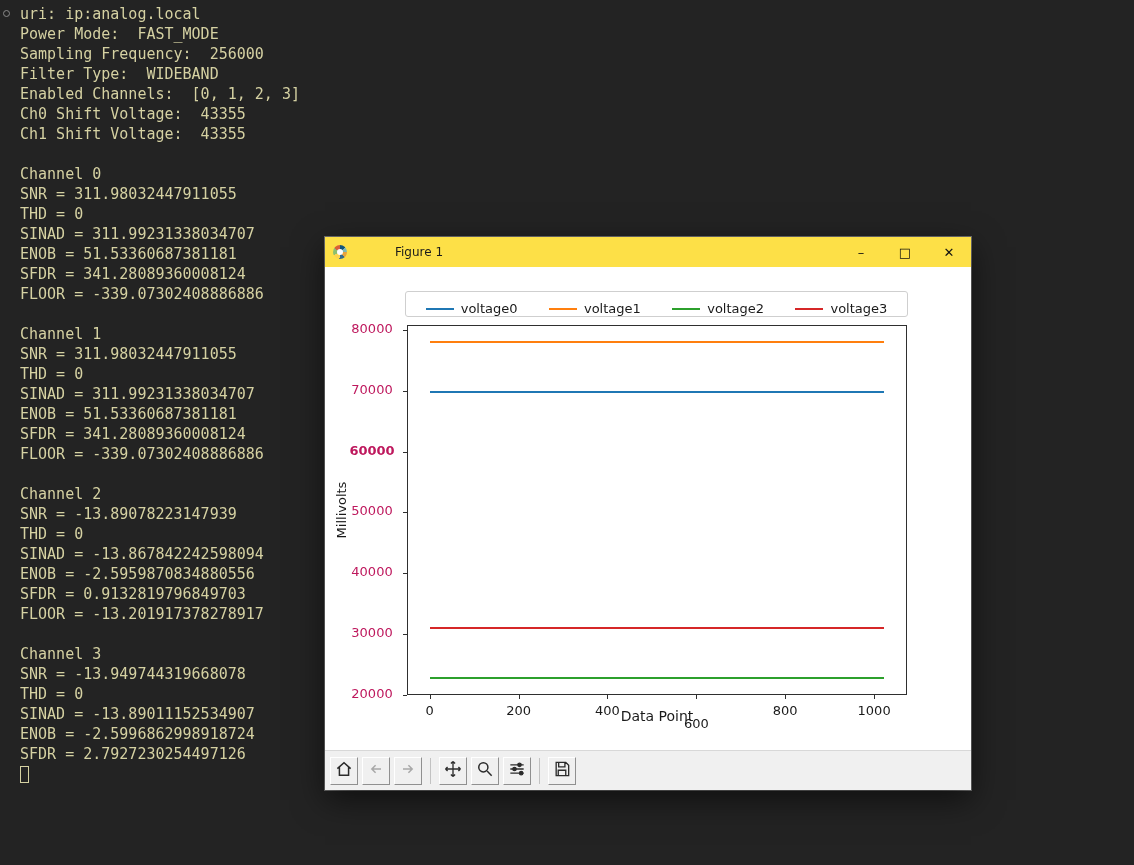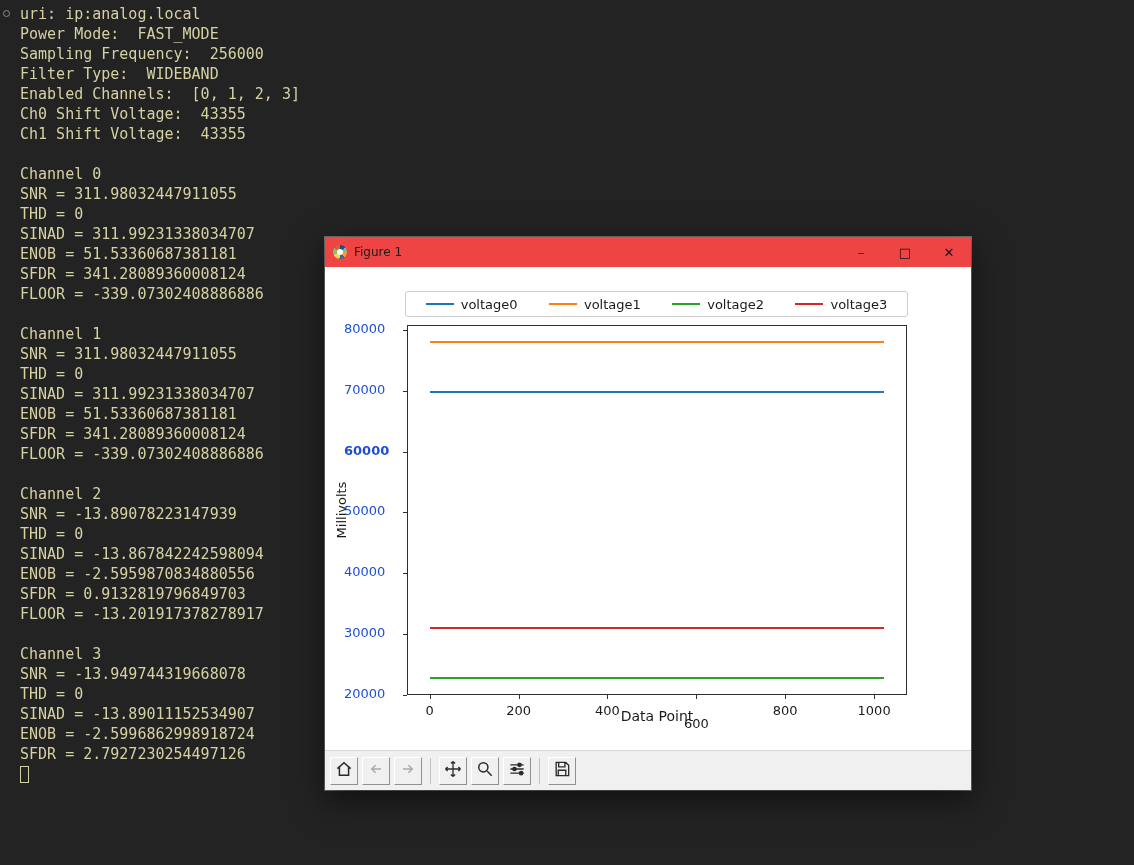--- a/index.html
+++ b/index.html
@@ -12,38 +12,38 @@
   .terminal { position: absolute; inset: 0; padding: 4px 0 0 20px; color: var(--term-fg, #d5d1a2); font-size: 15px; line-height: 20px; }
   .tline { white-space: pre; height: 20px; }
   .prompt-line .env { color: var(--env-color, #b9c24d); }
   .prompt-line .cmd { color: var(--cmd-color, #e5d44e); }
   .cmd-dot { position: absolute; left: 3px; top: 10px; width: 7px; height: 7px; border: 1px solid #8a8a8a; border-radius: 50%; }
   .cursor { display: inline-block; width: 9px; height: 17px; border: 1px solid var(--term-fg, #d5d1a2); vertical-align: middle; }
 
   
   .fig-window { position: absolute; left: 325px; top: 237px; width: 646px; height: 553px; background: #ffffff;
                 box-shadow: 0 10px 30px rgba(0,0,0,.55), 0 0 0 1px #6f6f6f; font-family: "DejaVu Sans", "Liberation Sans", sans-serif; }
-  .titlebar { height: 30px; background: #ef4444; display: flex; align-items: center; padding-left: 8px; }
+  .titlebar { height: 30px; background: #fde047; display: flex; align-items: center; padding-left: 8px; gap: 41px; }
   .titlebar .title { font-size: 12px; color: #1b1b1b; margin-left: 7px; }
   .mpl-icon { width: 14px; height: 14px; border-radius: 50%; position: relative; flex: 0 0 auto;
               background: conic-gradient(#11557c 0 45deg, #7db9b3 45deg 90deg, #e8a33d 90deg 140deg, #356b8c 140deg 185deg, #fbd34d 185deg 245deg, #8cbf6f 245deg 305deg, #d95f39 305deg 360deg); }
   .mpl-icon::after { content:""; position:absolute; left:4px; top:4px; width:6px; height:6px; border-radius:50%; background:#fdfdfd; }
   .win-controls { margin-left: auto; display: flex; height: 30px; }
   .wbtn { width: 44px; height: 30px; display: flex; align-items: center; justify-content: center; font-size: 13px; color: #111; cursor: default; }
 
   .canvas { position: relative; width: 644px; height: 483px; background: #ffffff; overflow: hidden; }
 
   .legend { position: absolute; left: 80px; top: 24px; width: 503px; height: 26px; border: 1px solid #cfcfcf; border-radius: 3px;
-            background: rgba(255,255,255,.85); display: flex; align-items: center; justify-content: space-around; padding: 0 4px; }
+            background: rgba(255,255,255,.85); display: flex; align-items: flex-end; justify-content: space-around; padding: 0 4px; }
   .legend-item { display: flex; align-items: center; gap: 7px; font-size: 13px; color: #1a1a1a; }
   .legend-swatch { width: 28px; height: 2px; }
 
   .plot { position: absolute; left: 82px; top: 58px; width: 500px; height: 370px; border: 1px solid #2f2f2f; }
   .series-line { position: absolute; height: 2px; }
-  .ytick-label { position: absolute; width: 56px; text-align: left; font-size: 13px; color: #1d4ed8; }
+  .ytick-label { position: absolute; width: 56px; text-align: center; font-size: 13px; color: #be185d; }
   .xtick-label { position: absolute; width: 56px; text-align: center; font-size: 13px; color: #1a1a1a; }
   .tickmark { position: absolute; background: #2f2f2f; }
   .ylabel { position: absolute; left: 16px; top: 243px; transform: translate(-50%,-50%) rotate(-90deg); font-size: 13px; color: #1a1a1a; white-space: nowrap; }
   .xlabel { position: absolute; left: 332px; top: 441px; transform: translateX(-50%); font-size: 14px; color: #1a1a1a; }
 
   .toolbar { height: 40px; background: #f0f0f0; border-top: 1px solid #d8d8d8; display: flex; align-items: center; padding-left: 5px; gap: 4px; }
   .tbtn { width: 28px; height: 28px; background: #f0f0f0; border: 1px solid; border-color: #ffffff #909090 #909090 #ffffff;
           display: flex; align-items: center; justify-content: center; color: #2b2b2b; cursor: default; }
   .tbtn.disabled { color: #a8a8a8; }
   .tsep { width: 1px; height: 26px; background: #c2c2c2; margin: 0 4px; }

